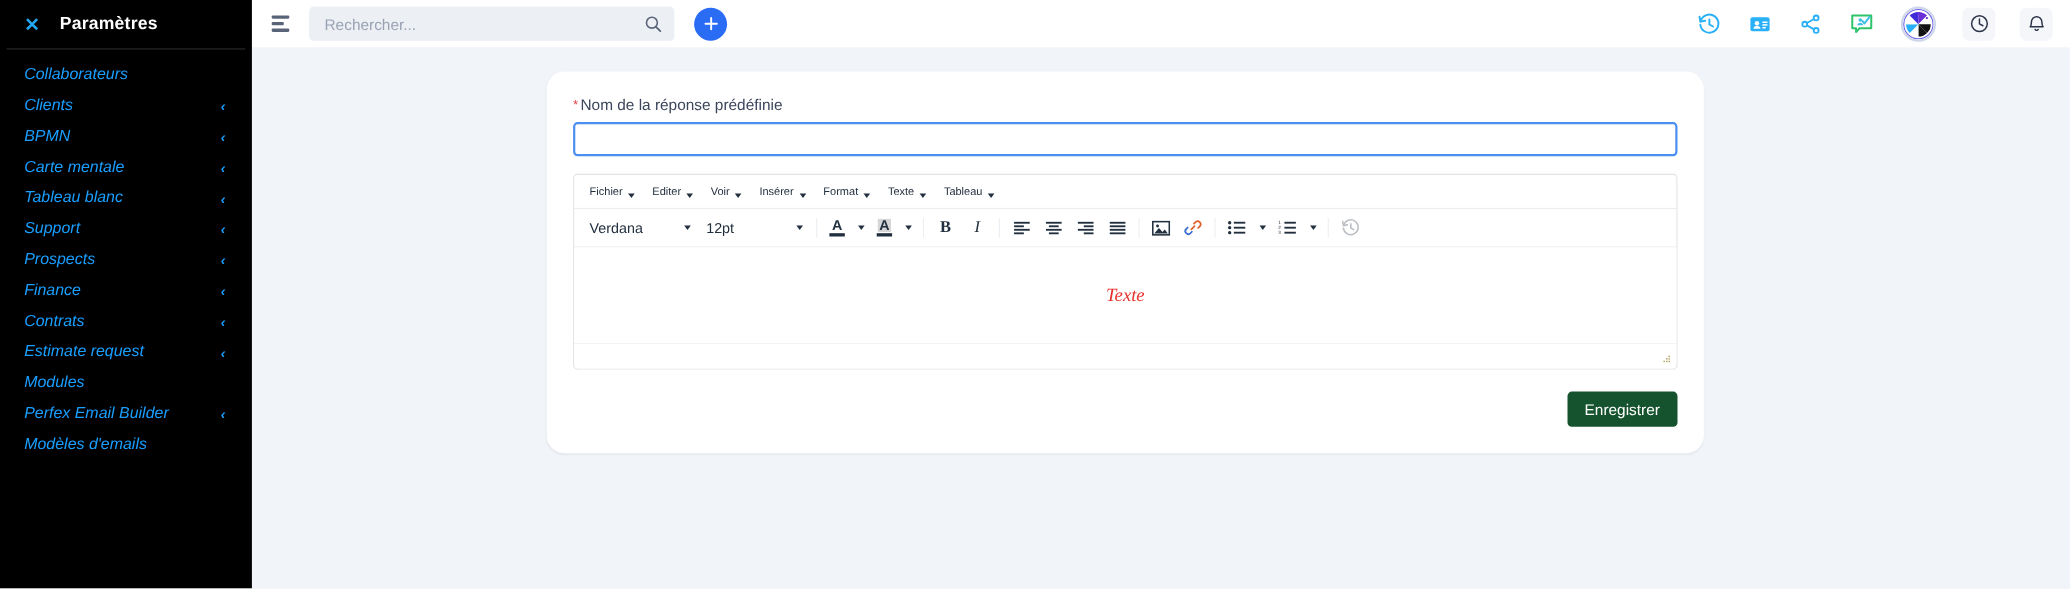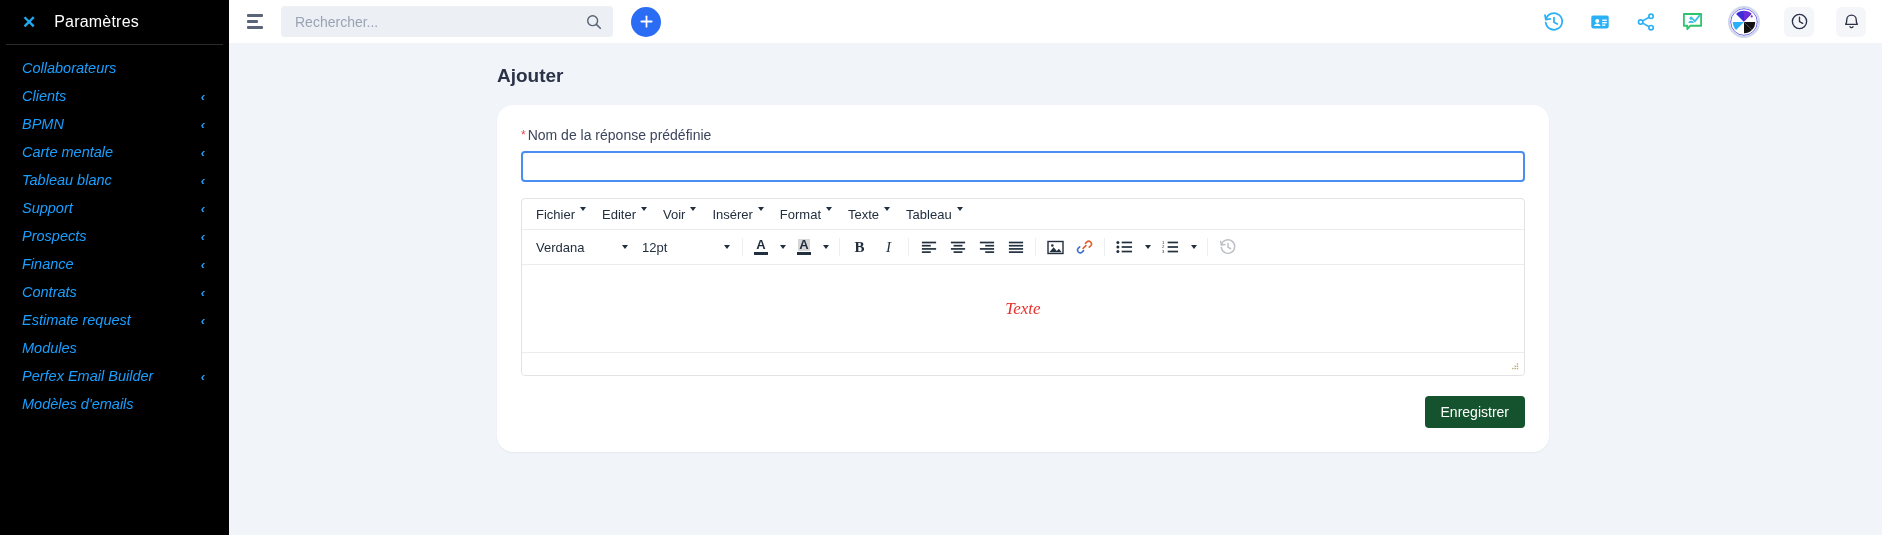--- a/index.html
+++ b/index.html
@@ -22,21 +22,21 @@
   .sidebar-head {
     display: flex; align-items: center;
     height: 44px; padding: 0 0 0 22px;
     gap: 18px;
   }
   .sb-close {
     color: #22a7f0; font-size: 17px; line-height: 1;
     font-weight: 700; cursor: pointer;
   }
   .sb-title {
-    color: #ffffff; font-size: 16px; font-weight: 400;
+    color: #ffffff; font-size: 16px; font-weight: 700;
     letter-spacing: .2px;
   }
   .sb-divider {
     height: 1px; background: #2b2b2b; margin: 0 6px 9px 6px;
   }
   .sb-item {
     display: flex; align-items: center; justify-content: space-between;
     height: 28px; padding: 0 24px 0 22px;
     cursor: pointer;
     font-style: italic;
@@ -146,23 +146,23 @@
     margin-top: 16px;
     border: 1px solid #e3e3e3; border-radius: 4px;
     background: #fff;
     position: relative;
   }
   .menubar {
     display: flex; align-items: center; height: 31px;
     padding: 0 6px; border-bottom: 1px solid #ececec;
   }
   .menu-item {
-    font-size: 13px; color: #222f3e; padding: 3px 8px;
+    font-size: 10px; color: #222f3e; padding: 3px 8px;
     cursor: pointer; border-radius: 3px;
-    display: flex; align-items: flex-start; gap: 5px;
+    display: flex; align-items: flex-end; gap: 5px;
     white-space: nowrap;
   }
   .caret-dn {
     width: 0; height: 0; border-left: 3.5px solid transparent;
     border-right: 3.5px solid transparent; border-top: 4px solid #222f3e;
   }
 
   .toolbar {
     display: flex; align-items: center; height: 35px;
     padding: 0 8px; border-bottom: 1px solid #ececec;
@@ -383,21 +383,20 @@
         <div class="boxicon">
           <svg width="19" height="19" viewBox="0 0 24 24" fill="none" stroke="#2c3348" stroke-width="1.7" stroke-linejoin="round">
             <path d="M6 10a6 6 0 0 1 12 0c0 4 1.4 5.6 1.4 5.6H4.6S6 14 6 10z"></path>
             <path d="M10.2 18.6a2 2 0 0 0 3.6 0" stroke-linecap="round"></path>
           </svg>
         </div>
       </div>
     </header>
 
     <section class="content">
-      <h1 class="page-title">Ajouter</h1>
 
       <div class="card">
 
         <div class="field-label">
           <span class="req">*</span><span>Nom de la réponse prédéfinie</span>
         </div>
         <input class="name-input" type="text" autofocus="" value="" placeholder="" style="">
 
         
         <div class="editor">

